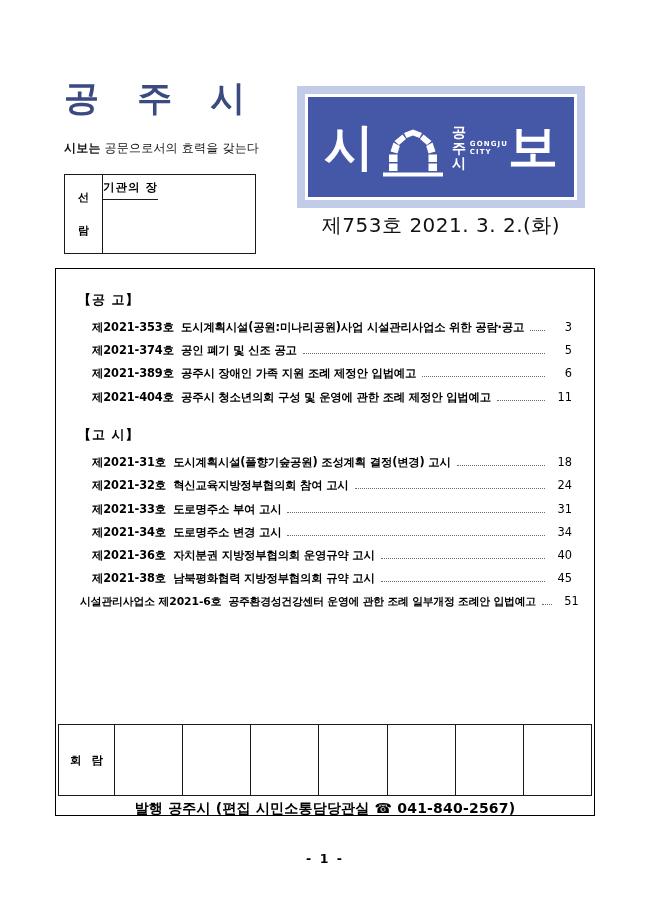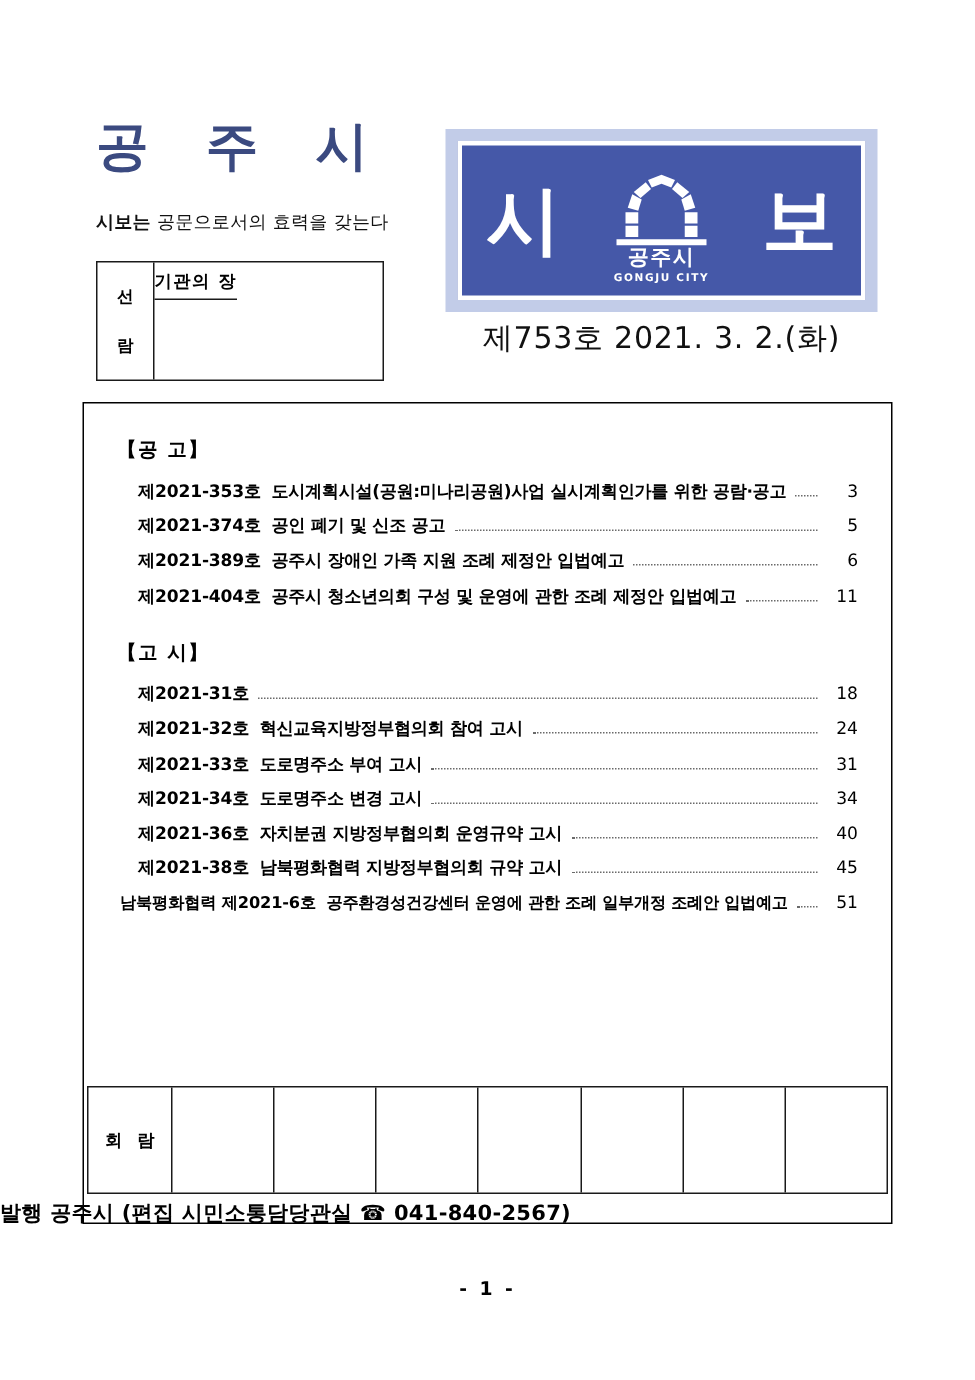--- a/index.html
+++ b/index.html
@@ -118,21 +118,21 @@
   }
   .logo-syl {
     color: #ffffff;
     font-size: 50px;
     font-weight: bold;
     line-height: 1;
     font-family: "DejaVu Sans", "Liberation Sans", sans-serif;
   }
   .emblem {
     display: flex;
-    flex-direction: column;
+    flex-direction: row;
     align-items: center;
     justify-content: center;
     margin-top: 2px;
   }
   .emblem svg { display: block; }
   .emblem-kr {
     color: #ffffff;
     font-size: 14px;
     font-weight: bold;
     letter-spacing: 1px;
@@ -245,20 +245,21 @@
     border-right: 1.3px solid #1a1a1a;
   }
   .circ-cell:last-child { border-right: none; }
 
   
   .publisher {
     position: absolute;
     left: 0;
     top: 800px;
     width: 650px;
+    text-align: center;
     font-size: 14px;
     font-weight: bold;
     letter-spacing: 0.2px;
     white-space: nowrap;
   }
   .page-marker {
     position: absolute;
     left: 0;
     top: 851px;
     width: 650px;
@@ -320,21 +321,21 @@
 
     <div class="issue-line">제753호  2021.  3.  2.(화)</div>
   </div>
 
   <div class="content-frame">
     <div id="sections-host">
         <div class="section">
           <div class="section-title">【공  고】</div>
           <div class="toc-row">
             <span class="toc-num">제2021-353호</span>
-            <span class="toc-text">도시계획시설(공원:미나리공원)사업 실시계획인가를 위한 공람·공고</span>
+            <span class="toc-text">도시계획시설(공원:미나리공원)사업 시설관리사업소 위한 공람·공고</span>
             <span class="toc-leader"></span>
             <span class="toc-page">3</span>
           </div>
           <div class="toc-row">
             <span class="toc-num">제2021-374호</span>
             <span class="toc-text">공인 폐기 및 신조 공고</span>
             <span class="toc-leader"></span>
             <span class="toc-page">5</span>
           </div>
           <div class="toc-row">
@@ -347,20 +348,21 @@
             <span class="toc-num">제2021-404호</span>
             <span class="toc-text">공주시 청소년의회 구성 및 운영에 관한 조례 제정안 입법예고</span>
             <span class="toc-leader"></span>
             <span class="toc-page">11</span>
           </div>
         </div>
         <div class="section">
           <div class="section-title">【고  시】</div>
           <div class="toc-row">
             <span class="toc-num">제2021-31호</span>
+            <span class="toc-text">도시계획시설(풀향기숲공원) 조성계획 결정(변경) 고시</span>
             <span class="toc-leader"></span>
             <span class="toc-page">18</span>
           </div>
           <div class="toc-row">
             <span class="toc-num">제2021-32호</span>
             <span class="toc-text">혁신교육지방정부협의회 참여 고시</span>
             <span class="toc-leader"></span>
             <span class="toc-page">24</span>
           </div>
           <div class="toc-row">
@@ -381,21 +383,21 @@
             <span class="toc-leader"></span>
             <span class="toc-page">40</span>
           </div>
           <div class="toc-row">
             <span class="toc-num">제2021-38호</span>
             <span class="toc-text">남북평화협력 지방정부협의회 규약 고시</span>
             <span class="toc-leader"></span>
             <span class="toc-page">45</span>
           </div>
           <div class="toc-row long">
-            <span class="toc-num">남북평화협력 제2021-6호</span>
+            <span class="toc-num">시설관리사업소 제2021-6호</span>
             <span class="toc-text">공주환경성건강센터 운영에 관한 조례 일부개정 조례안 입법예고</span>
             <span class="toc-leader"></span>
             <span class="toc-page">51</span>
           </div>
         </div>
       </div>
   </div>
 
   <div class="circ-table">
     <div class="circ-label">회 람</div>

